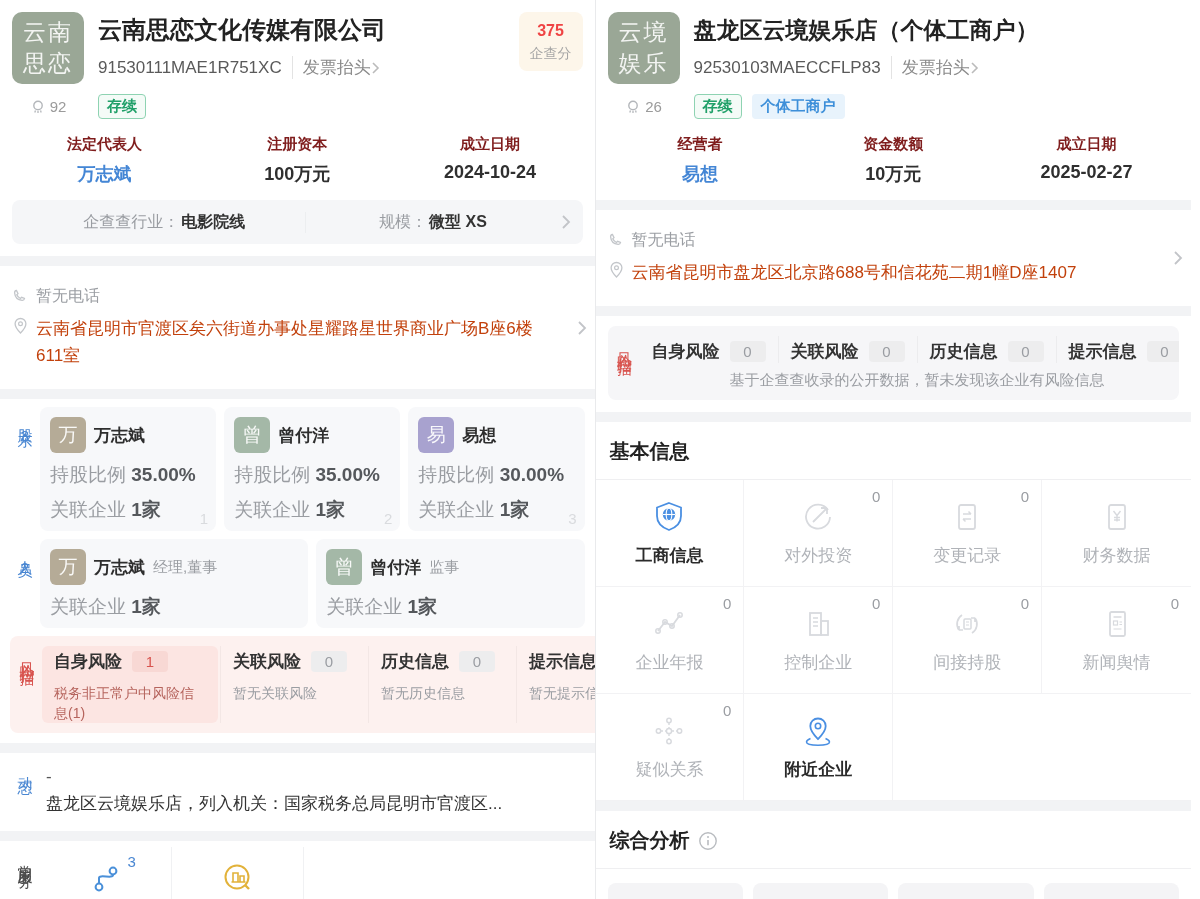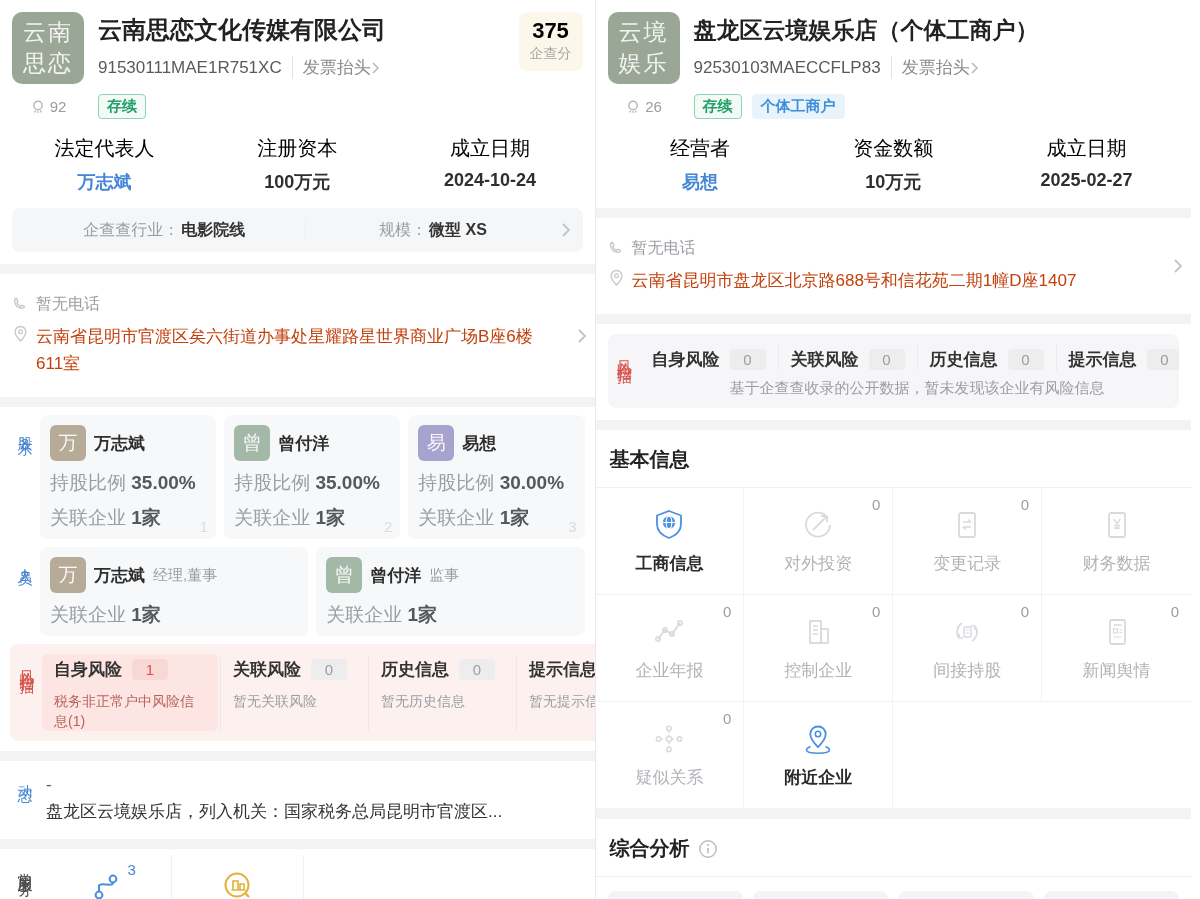--- a/index.html
+++ b/index.html
@@ -14,34 +14,34 @@
   .hdr-top { display:flex; align-items:flex-start; }
   .logo { width:72px; height:72px; border-radius:10px; background:#9aa796; color:rgba(255,255,255,.88);
     font-size:23px; line-height:31px; text-align:center; padding-top:5px; letter-spacing:2px;
     word-break:break-all; flex:0 0 72px; overflow:hidden; }
   .hdr-mid { flex:1; padding-left:14px; min-width:0; }
   .title { font-size:24px; font-weight:bold; color:#222; line-height:32px; margin-top:2px; white-space:nowrap; }
   .code-row { display:flex; align-items:center; margin-top:10px; font-size:17px; color:#5a5a5a; }
   .invoice { color:#8a8a8a; margin-left:10px; padding-left:10px; border-left:1px solid #e3e3e3;
     display:flex; align-items:center; }
   .score-card { background:#fdf6ea; border-radius:8px; width:64px; padding:7px 4px 8px; text-align:center; flex:0 0 64px; }
-  .score { color:#000000; font-size:22px; font-weight:bold; line-height:24px; }
+  .score { color:#ef4444; font-size:16px; font-weight:bold; line-height:24px; }
   .score-lb { color:#a5a5a5; font-size:14px; margin-top:2px; }
   .hdr-sub { display:flex; align-items:center; margin:10px 0 6px 0; }
   .views { display:flex; align-items:center; color:#9b9b9b; font-size:15px; width:72px; justify-content:center; }
   .views svg { margin-right:4px; }
   .badge-green { color:#21a069; border:1px solid #8ed3b2; background:#f4fbf7; font-size:15px; font-weight:bold;
     border-radius:4px; padding:2px 8px; margin-left:14px; }
   .badge-blue { color:#3d8fd9; background:#e8f3fc; font-size:15px; font-weight:bold;
     border-radius:4px; padding:3px 9px; margin-left:10px; }
 
   
   .stats { display:flex; padding:6px 8px 14px; }
   .stat { flex:1; text-align:center; }
-  .stat .lb { color:#000000; font-size:20px; }
+  .stat .lb { color:#7f1d1d; font-size:15px;font-weight:bold; }
   .stat .vl { font-size:18px; font-weight:bold; color:#2f2f2f; margin-top:8px; }
   .stat .vl.link { color:#4486d5; }
 
   
   .ind-bar { margin:0 12px 12px; background:#f5f6f8; border-radius:8px; height:44px;
     display:flex; align-items:center; padding:0 12px; font-size:16px; }
   .ind-left { flex:1.1; display:flex; align-items:center; justify-content:center; }
   .ind-right { flex:1; display:flex; align-items:center; justify-content:center; border-left:1px solid #eceef0; }
   .ind-bar .lb { color:#9a9da2; } .ind-bar .vl { color:#333; font-weight:bold; margin-left:2px; }
 

